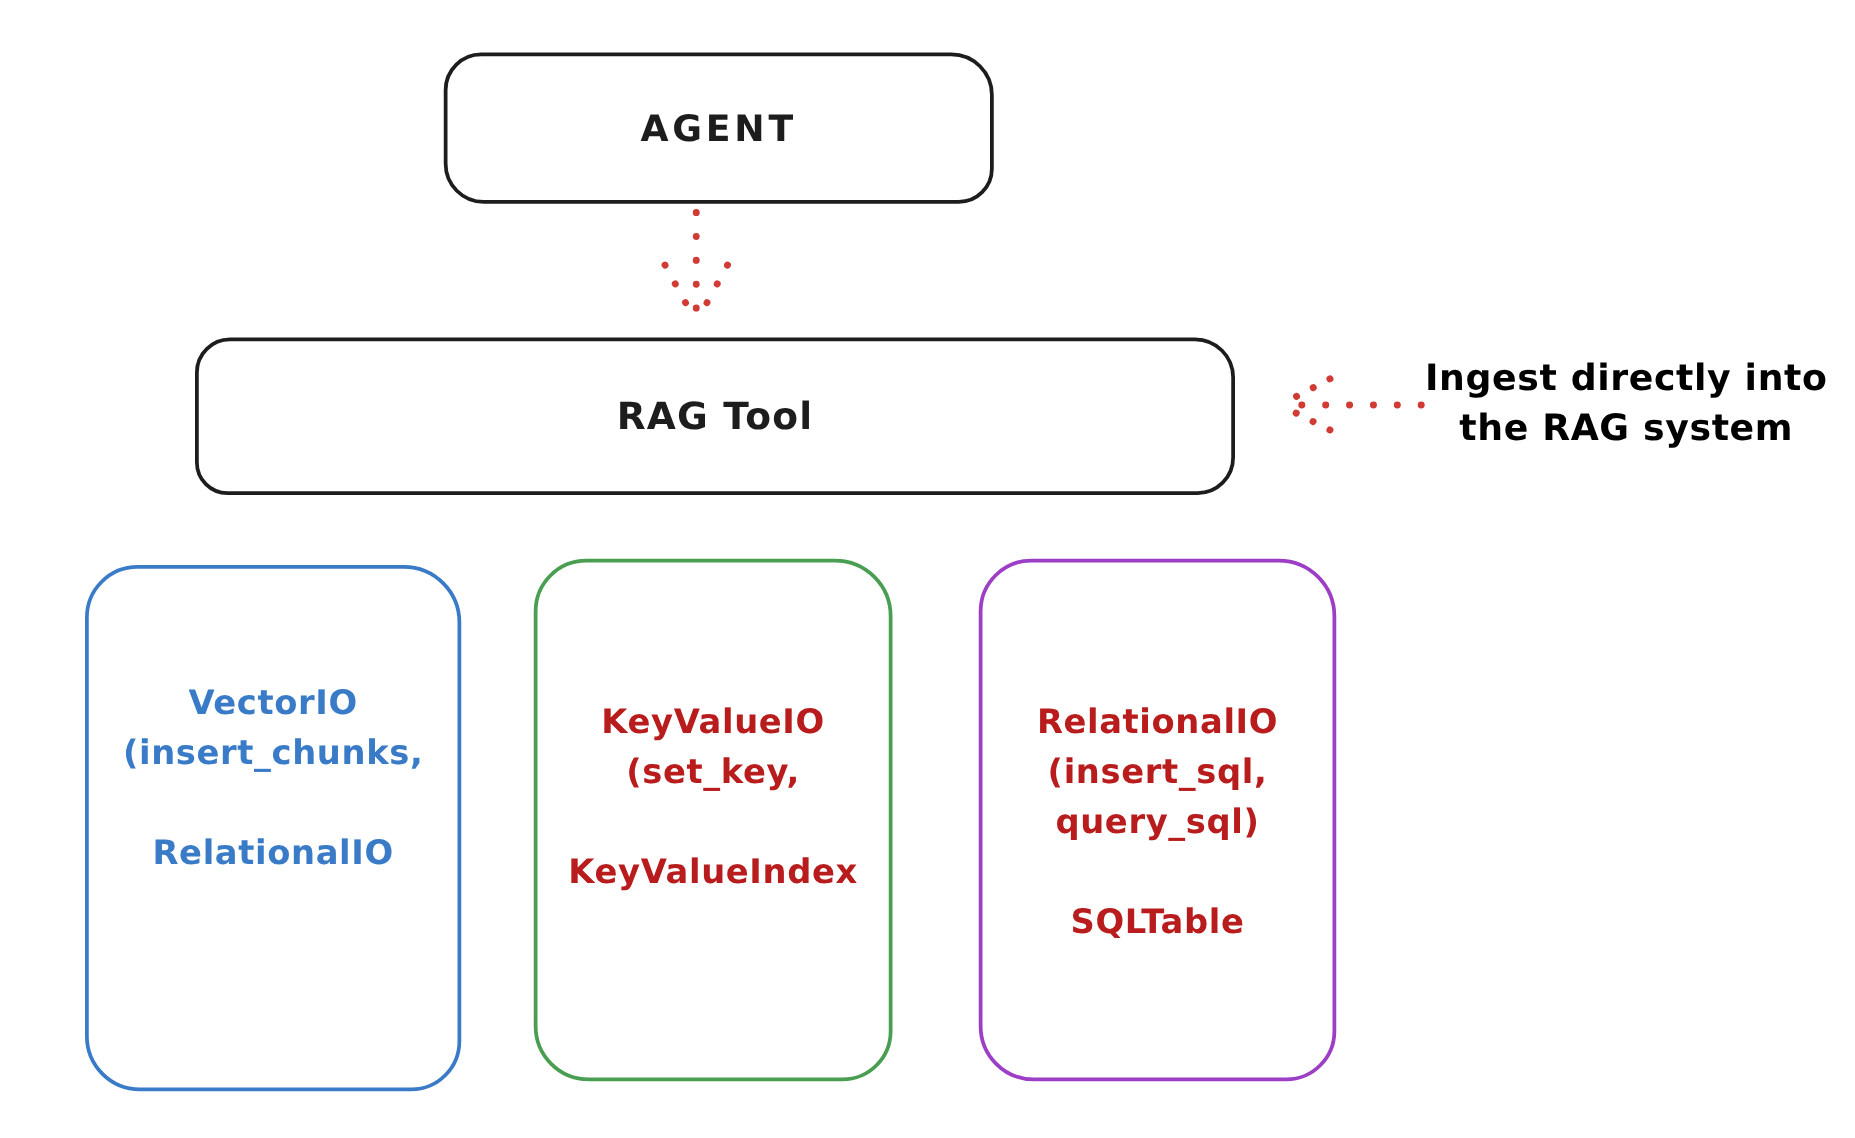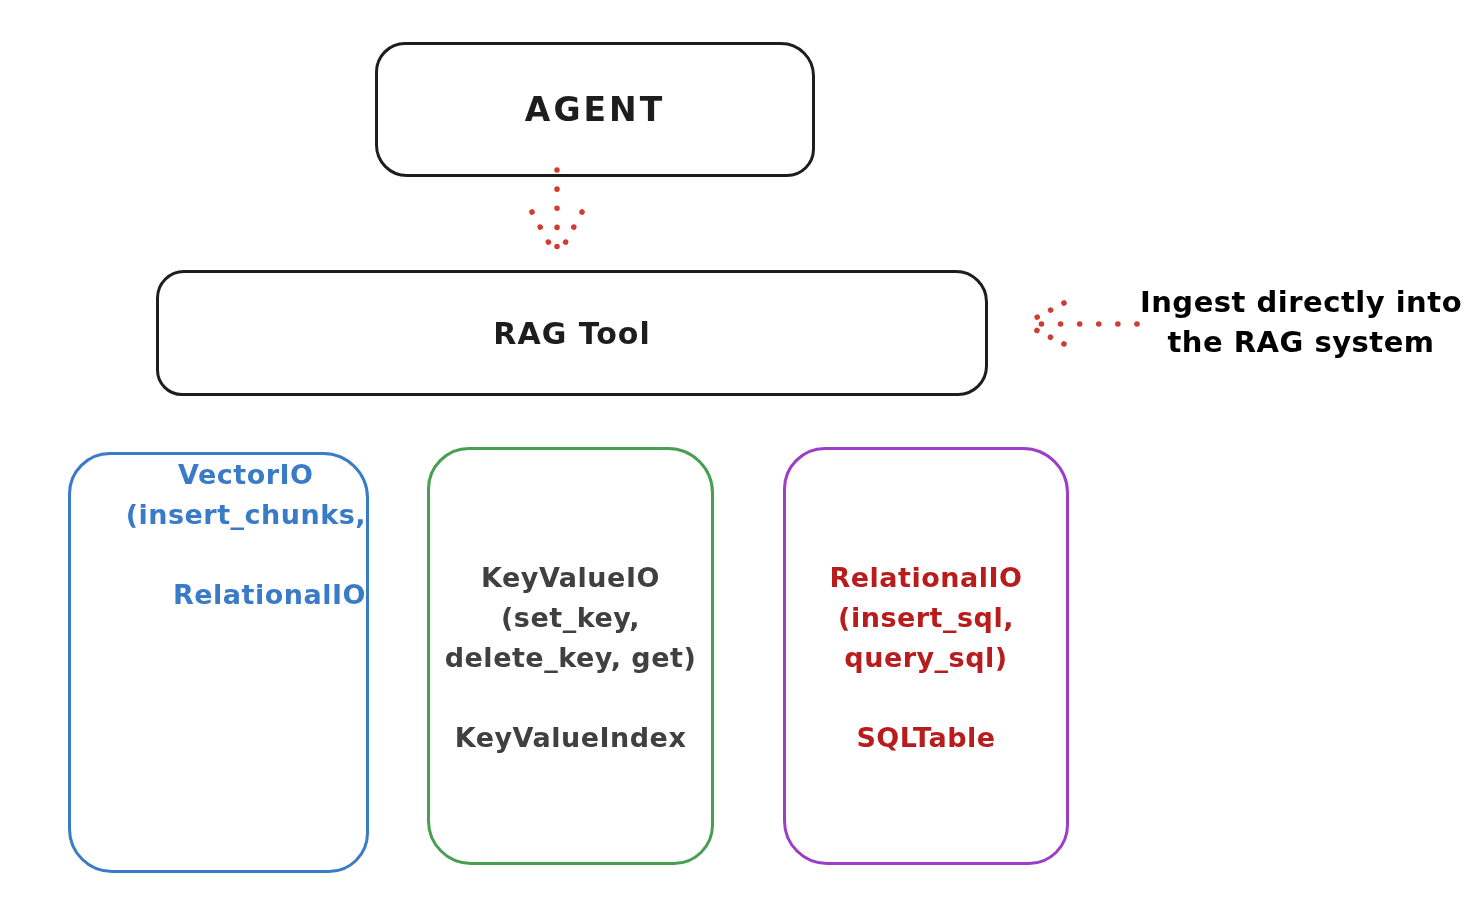--- a/index.html
+++ b/index.html
@@ -22,24 +22,24 @@
     align-items: center;
     justify-content: center;
     box-sizing: border-box;
   }
   
   .box.black {
     border: 3.5px solid #1d1d1d;
     color: #1d1d1d;
   }
   .agent-box {
-    left: 375px; top: 42px;
-    width: 440px; height: 135px;
+    left: 355px; top: 42px;
+    width: 440px; height: 121px;
     border-radius: 30px 34px 28px 32px;
-    font-size: 33px;
+    font-size: 29px;
     font-weight: 700;
     letter-spacing: 3px;
   }
   .rag-box {
     left: 156px; top: 270px;
     width: 832px; height: 126px;
     border-radius: 28px 32px 30px 26px;
     font-size: 30px;
     font-weight: 600;
     letter-spacing: 1px;
@@ -58,27 +58,27 @@
     line-height: 40px;
     letter-spacing: 0.5px;
   }
   .backend .method-lines { margin-top: 0; }
   .backend .index-gap { height: 40px; }
   .backend-vector {
     left: 68px; top: 452px;
     width: 301px; height: 421px;
     border: 3.5px solid #3a7bc8;
     color: #3a7bc8;
-    align-items: flex-end;
+    padding-top: 88px;
   }
   .backend-keyvalue {
     left: 427px;
     width: 287px;
     border: 3.5px solid #4a9e52;
-    color: #404040;
+    color: #b91c1c;
     padding-top: 108px;
   }
   .backend-relational {
     left: 783px;
     width: 286px;
     border: 3.5px solid #9d3ec6;
     color: #b91c1c;
     padding-top: 108px;
   }
   
@@ -146,21 +146,20 @@
       <div>(insert_chunks,</div>
     </div>
     <div class="index-gap"></div>
     <div>RelationalIO</div>
   </div>
 
   <div class="box backend backend-keyvalue">
     <div class="method-lines">
       <div>KeyValueIO</div>
       <div>(set_key,</div>
-      <div>delete_key, get)</div>
     </div>
     <div class="index-gap"></div>
     <div>KeyValueIndex</div>
   </div>
 
   <div class="box backend backend-relational">
     <div class="method-lines">
       <div>RelationalIO</div>
       <div>(insert_sql,</div>
       <div>query_sql)</div>

